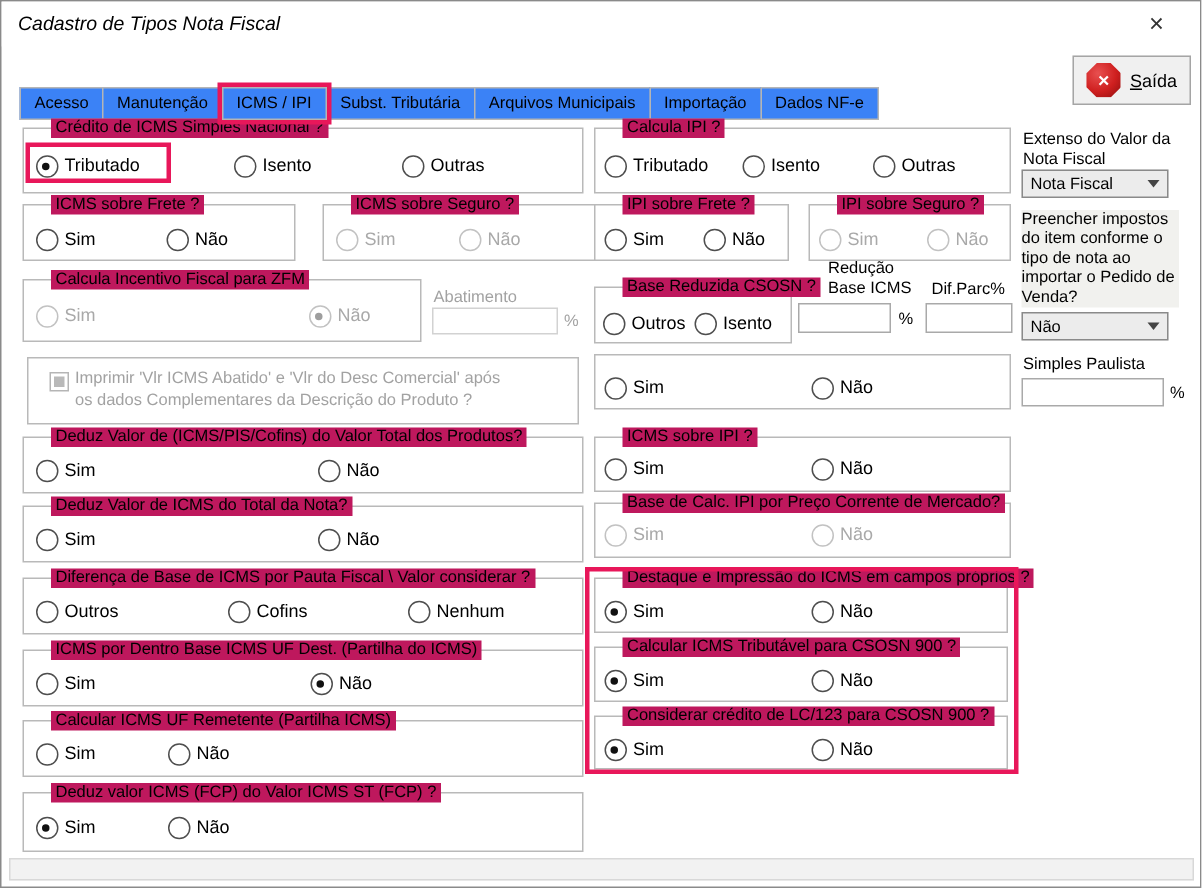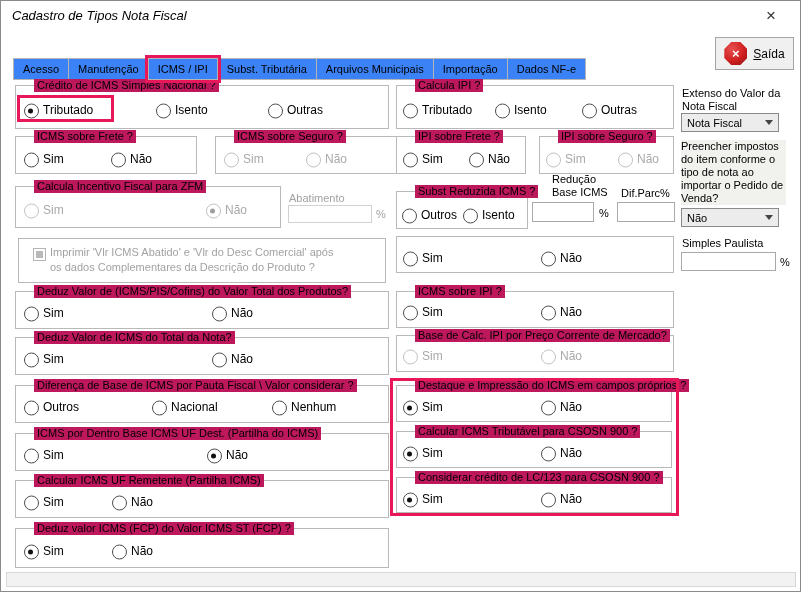--- a/index.html
+++ b/index.html
@@ -137,21 +137,21 @@
 
   <div class="grp" style="left:14px;top:336px;width:374px;height:38px">
     <span class="cap">Deduz Valor de ICMS do Total da Nota?</span>
     <label class="ro" style="left:8px;top:14px">Sim</label>
     <label class="ro" style="left:196px;top:14px">Não</label>
   </div>
 
   <div class="grp" style="left:14px;top:384px;width:374px;height:38px">
     <span class="cap">Diferença de Base de ICMS por Pauta Fiscal \ Valor considerar ?</span>
     <label class="ro" style="left:8px;top:14px">Outros</label>
-    <label class="ro" style="left:136px;top:14px">Nacional</label>
+    <label class="ro" style="left:136px;top:14px">Cofins</label>
     <label class="ro" style="left:256px;top:14px">Nenhum</label>
   </div>
 
   <div class="grp" style="left:14px;top:432px;width:374px;height:38px">
     <span class="cap">ICMS por Dentro Base ICMS UF Dest. (Partilha do ICMS)</span>
     <label class="ro" style="left:8px;top:14px">Sim</label>
     <label class="ro ck" style="left:191px;top:14px">Não</label>
   </div>
 
   <div class="grp" style="left:14px;top:479px;width:374px;height:38px">
@@ -183,21 +183,21 @@
     <span class="cap">IPI sobre Seguro ?</span>
     <label class="ro dis" style="left:6px;top:15px">Sim</label>
     <label class="ro dis" style="left:78px;top:15px">Não</label>
   </div>
 
   <span class="btext" style="left:551px;top:172px">Redução</span>
   <span class="btext" style="left:551px;top:185px">Base ICMS</span>
   <span class="btext" style="left:620px;top:186px">Dif.Parc%</span>
 
   <div class="grp" style="left:395px;top:190px;width:132px;height:38px">
-    <span class="cap">Subst Reduzida ICMS ?</span>
+    <span class="cap">Base Reduzida CSOSN ?</span>
     <label class="ro" style="left:5px;top:16px">Outros</label>
     <label class="ro" style="left:66px;top:16px">Isento</label>
   </div>
   <input class="inp" style="left: 531px; top: 201px; width: 62px; height: 20px;">
   <span class="btext" style="left:598px;top:206px">%</span>
   <input class="inp" style="left: 616px; top: 201px; width: 58px; height: 20px;">
 
   <div class="grp" style="left:395px;top:235px;width:278px;height:37px">
     <label class="ro" style="left:6px;top:14px">Sim</label>
     <label class="ro" style="left:144px;top:14px">Não</label>

